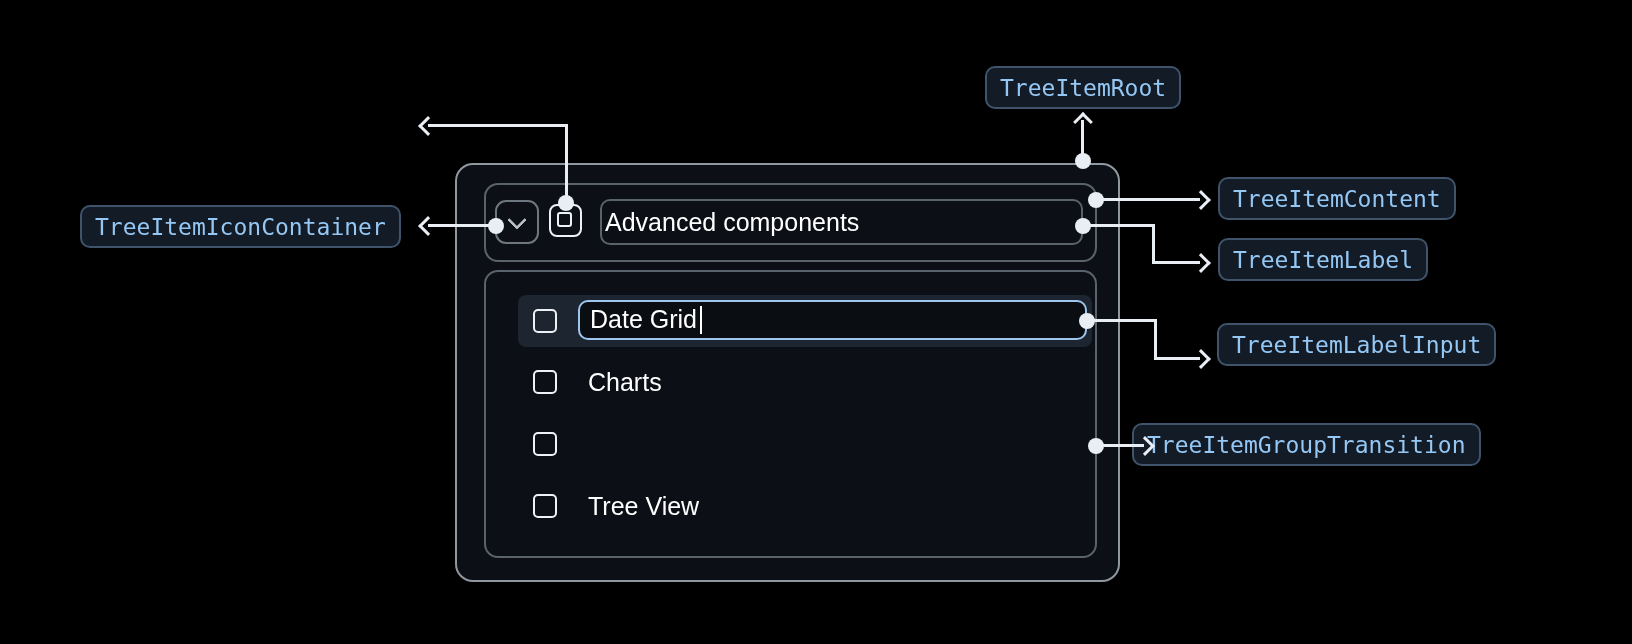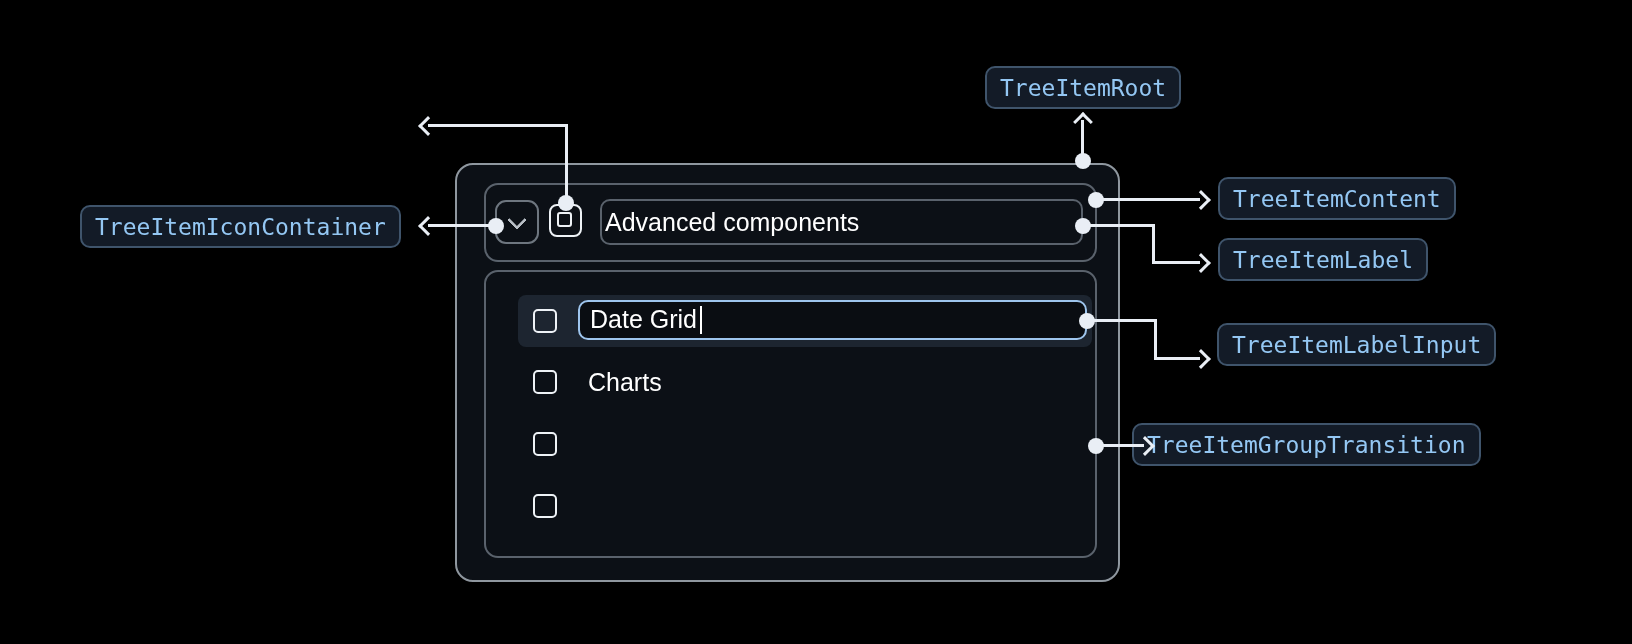--- a/index.html
+++ b/index.html
@@ -148,20 +148,21 @@
     <span class="row-checkbox"></span>
     <span class="row-label">Charts</span>
   </div>
 
   <div class="tree-row" id="row-3">
     <span class="row-checkbox"></span>
   </div>
 
   <div class="tree-row" id="row-4">
     <span class="row-checkbox"></span>
+    <span class="row-label">Tree View</span>
   </div>
 
   <div class="chip" id="chip-root">TreeItemRoot</div>
   <div class="chip" id="chip-icon-container">TreeItemIconContainer</div>
   <div class="chip" id="chip-content">TreeItemContent</div>
   <div class="chip" id="chip-label">TreeItemLabel</div>
   <div class="chip" id="chip-label-input">TreeItemLabelInput</div>
   <div class="chip" id="chip-group-transition">TreeItemGroupTransition</div>
 
   <div>

